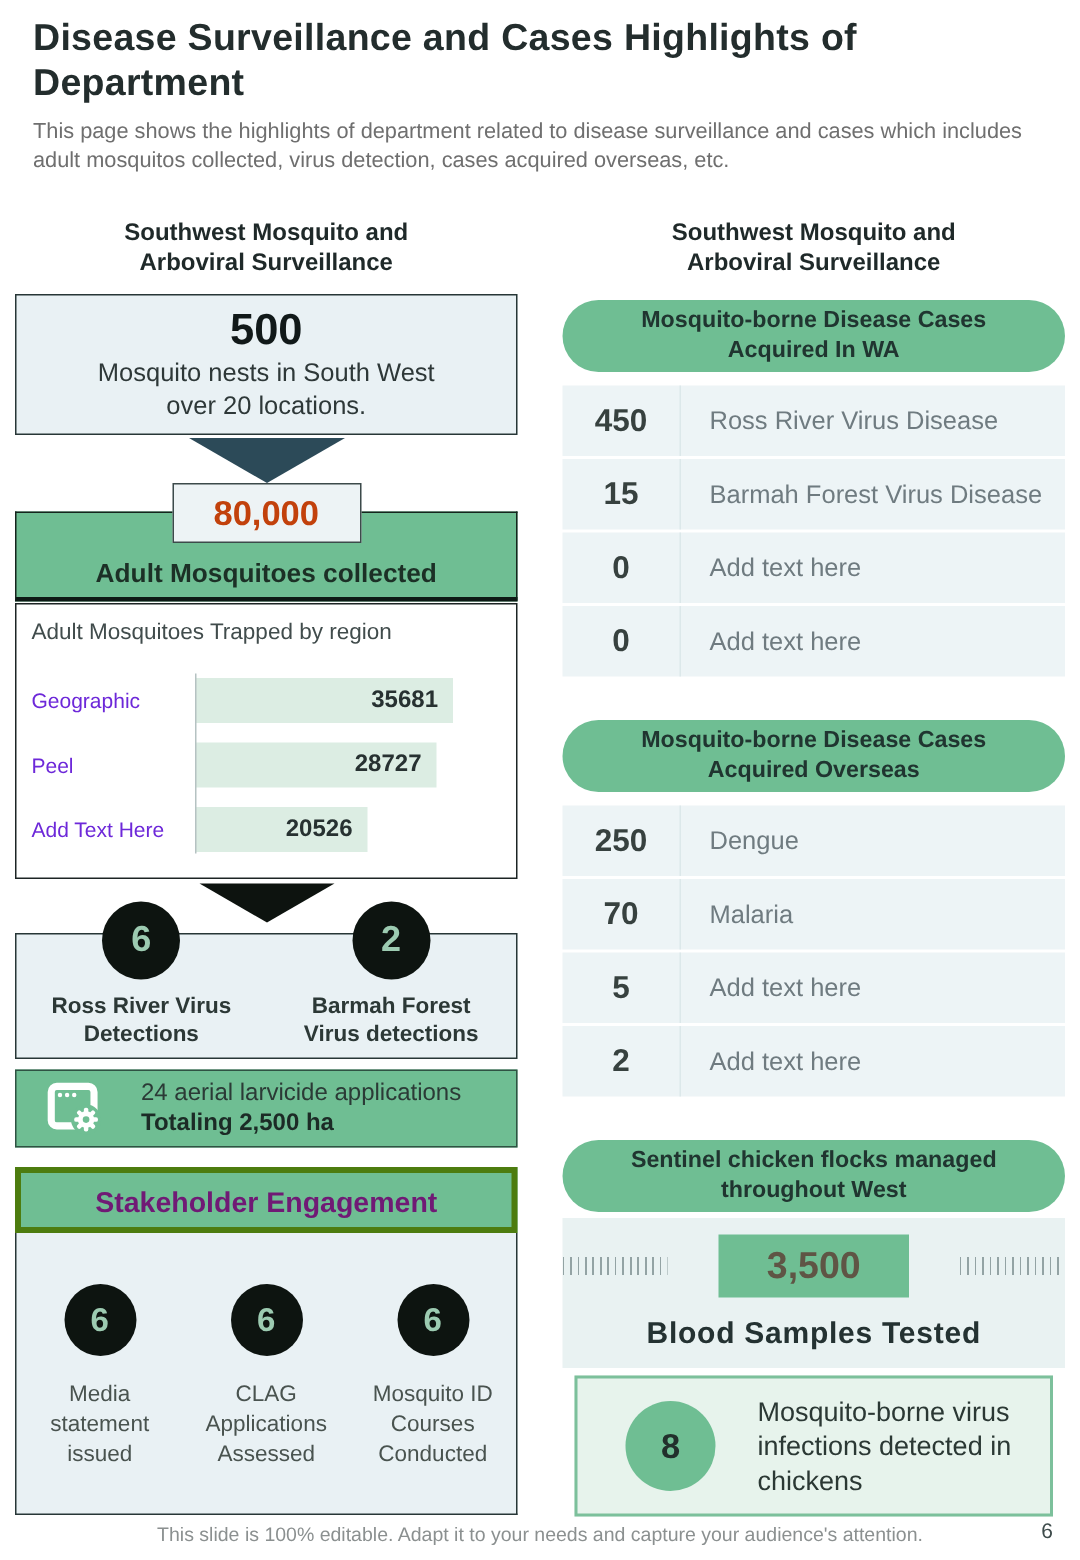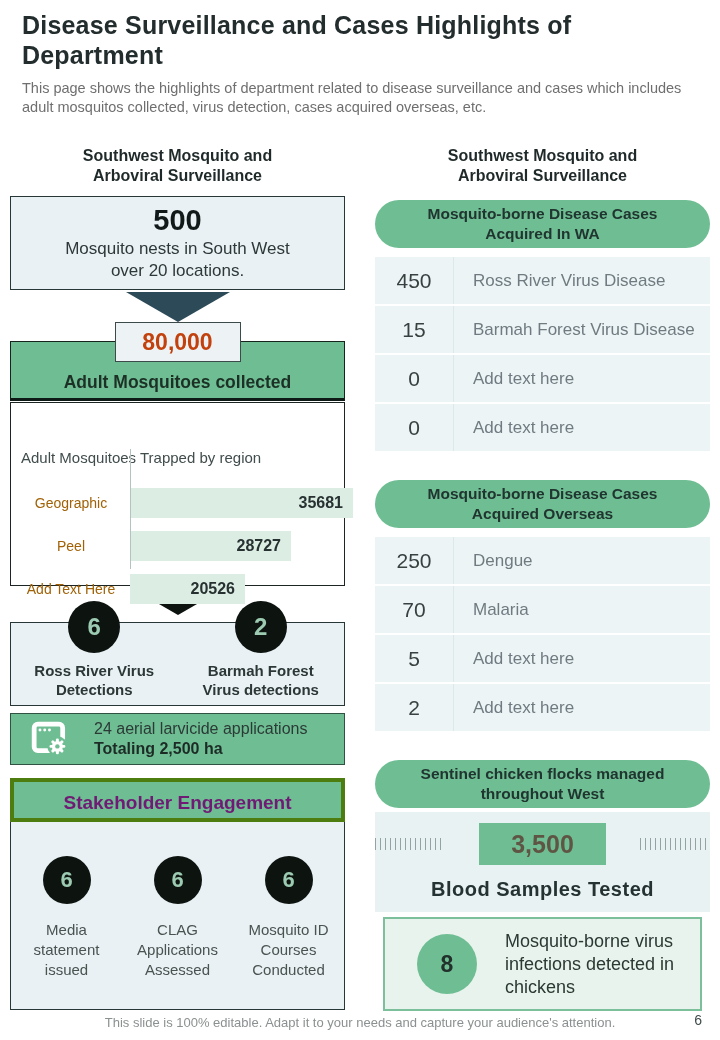--- a/index.html
+++ b/index.html
@@ -21,25 +21,25 @@
   .arrow { width:0; height:0; margin:0 auto; }
   .arrow-teal { border-left:52px solid transparent; border-right:52px solid transparent; border-top:30px solid #2c4a58; margin-top:2px; }
   .arrow-black { border-left:45px solid transparent; border-right:45px solid transparent; border-top:26px solid #0d130f; margin-top:3px; }
 
   .collected { position:relative; margin-top:0; height:79px; }
   .green-head { position:absolute; left:0; right:0; top:19px; height:60px; background:#6fbe93; border:1px solid #15241d; border-bottom:3px solid #0d1a15; box-sizing:border-box; text-align:center; }
   .green-head .lbl { margin-top:30px; font-weight:bold; font-size:17.5px; color:#1c3026; }
   .vbox { position:absolute; top:0; left:50%; transform:translateX(-50%); width:126px; height:40px; background:#edf3f5; border:1px solid #3c4a4a; box-sizing:border-box; text-align:center; line-height:38px; font-size:23px; font-weight:bold; color:#c2410c; z-index:2; }
 
   .chartbox { position:relative; margin-top:1px; height:184px; background:#fff; border:1px solid #1c2424; box-sizing:border-box; padding:10px 8px 0 10px; }
-  .chart-title { font-size:15px; color:#414c4c;margin-top:36px; }
+  .chart-title { font-size:15px; color:#414c4c; }
   .chart-axis { position:absolute; left:119px; top:46px; bottom:16px; width:1px; background:#b5c2c2; }
   .chart-rows { margin-top:22px; }
   .crow { display:flex; align-items:center; height:30px; margin-bottom:13px; }
-  .clabel { flex:none; width:100px; text-align:center; padding-right:9px; font-size:14px; color:#a16207; }
+  .clabel { flex:none; width:100px; text-align:left; padding-right:9px; font-size:14px; color:#6d28d9; }
   .cbarwrap { flex:1; }
   .cbar { height:30px; background:#dcede3; display:flex; align-items:center; justify-content:flex-end; padding-right:10px; box-sizing:border-box; font-weight:bold; font-size:16px; color:#273131; }
 
   .detections { position:relative; margin-top:7px; height:84px; background:#e9f1f4; border:1px solid #273636; box-sizing:border-box; display:flex; }
   .det-col { flex:1; position:relative; text-align:center; padding-top:38px; }
   .det-circle { position:absolute; top:-22px; left:50%; transform:translateX(-50%); width:52px; height:52px; border-radius:50%; background:#0d1410; color:#9ccbb1; font-weight:bold; font-size:24px; line-height:52px; text-align:center; }
   .det-label { width:130px; margin:0 auto; font-weight:bold; font-size:15px; line-height:19px; color:#2c3836; }
 
   .larvicide { margin-top:7px; height:52px; background:#6fbe93; border:1px solid #2f5243; box-sizing:border-box; display:flex; align-items:center; }
   .larv-icon { flex:none; margin-left:20px; width:38px; height:38px; }
@@ -51,21 +51,21 @@
   .stake-col { flex:1; text-align:center; }
   .stake-circle { width:48px; height:48px; margin:0 auto; border-radius:50%; background:#0d1410; color:#9ccbb1; font-weight:bold; font-size:22px; line-height:48px; }
   .stake-label { margin:16px auto 0; width:95px; font-size:15px; line-height:20px; color:#49534f; }
 
   
   .pill { background:#6fbe93; border-radius:24px; min-height:48px; box-sizing:border-box; display:flex; align-items:center; justify-content:center; text-align:center; padding:4px 28px; font-weight:bold; font-size:15.5px; line-height:20px; color:#203530; }
   .pill1 { margin-top:14px; }
   .pillm { margin-top:29px; }
   .vtable { margin-top:9px; }
   .vrow { height:47px; background:#edf4f6; margin-bottom:2px; display:flex; align-items:stretch; }
-  .vnum { flex:none; width:78px; display:flex; align-items:center; justify-content:center; font-weight:normal; font-size:21px; color:#37413f; border-right:1px solid #dce8ea; }
+  .vnum { flex:none; width:78px; display:flex; align-items:center; justify-content:center; font-weight:bold; font-size:21px; color:#37413f; border-right:1px solid #dce8ea; }
   .vtext { display:flex; align-items:center; padding-left:19px; font-size:17px; color:#6f7b80; }
 
   .blood { margin-top:4px; height:100px; background:#e9f2f2; box-sizing:border-box; padding-top:11px; }
   .ruler-row { display:flex; align-items:center;gap:28px; }
   .ticks { flex:1; height:12px; background:repeating-linear-gradient(90deg,#93a3a4 0,#93a3a4 1px,transparent 1px,transparent 5px); }
   .blood-val { flex:none; width:127px; height:42px; margin:0 6px; background:#6fbe93; text-align:center; line-height:42px; font-weight:bold; font-size:25px; color:#5f5545; }
   .blood-label { margin-top:13px; text-align:center; font-weight:bold; font-size:20px; letter-spacing:.5px; color:#243232; }
 
   .chickens { margin:5px 8px 0; height:94px; background:#e7f3ec; border:2px solid #7cc09b; box-sizing:border-box; display:flex; align-items:center; }
   .chick-circle { flex:none; margin-left:32px; width:60px; height:60px; border-radius:50%; background:#6fbe93; text-align:center; line-height:60px; font-weight:bold; font-size:23px; color:#22302c; }
@@ -99,21 +99,21 @@
       <div class="vbox">80,000</div>
     </div>
 
     <div class="chartbox">
       <div class="chart-title">Adult Mosquitoes Trapped by region</div>
       <div class="chart-axis"></div>
       <div class="chart-rows" id="chart-rows">
           <div class="crow">
             <div class="clabel">Geographic</div>
             <div class="cbarwrap">
-              <div class="cbar" style="width: 223px;">35681</div>
+              <div class="cbar" style="width: 172px;">35681</div>
             </div>
           </div>
           <div class="crow">
             <div class="clabel">Peel</div>
             <div class="cbarwrap">
               <div class="cbar" style="width: 161px; padding-left: 13px;">28727</div>
             </div>
           </div>
           <div class="crow">
             <div class="clabel">Add Text Here</div>

